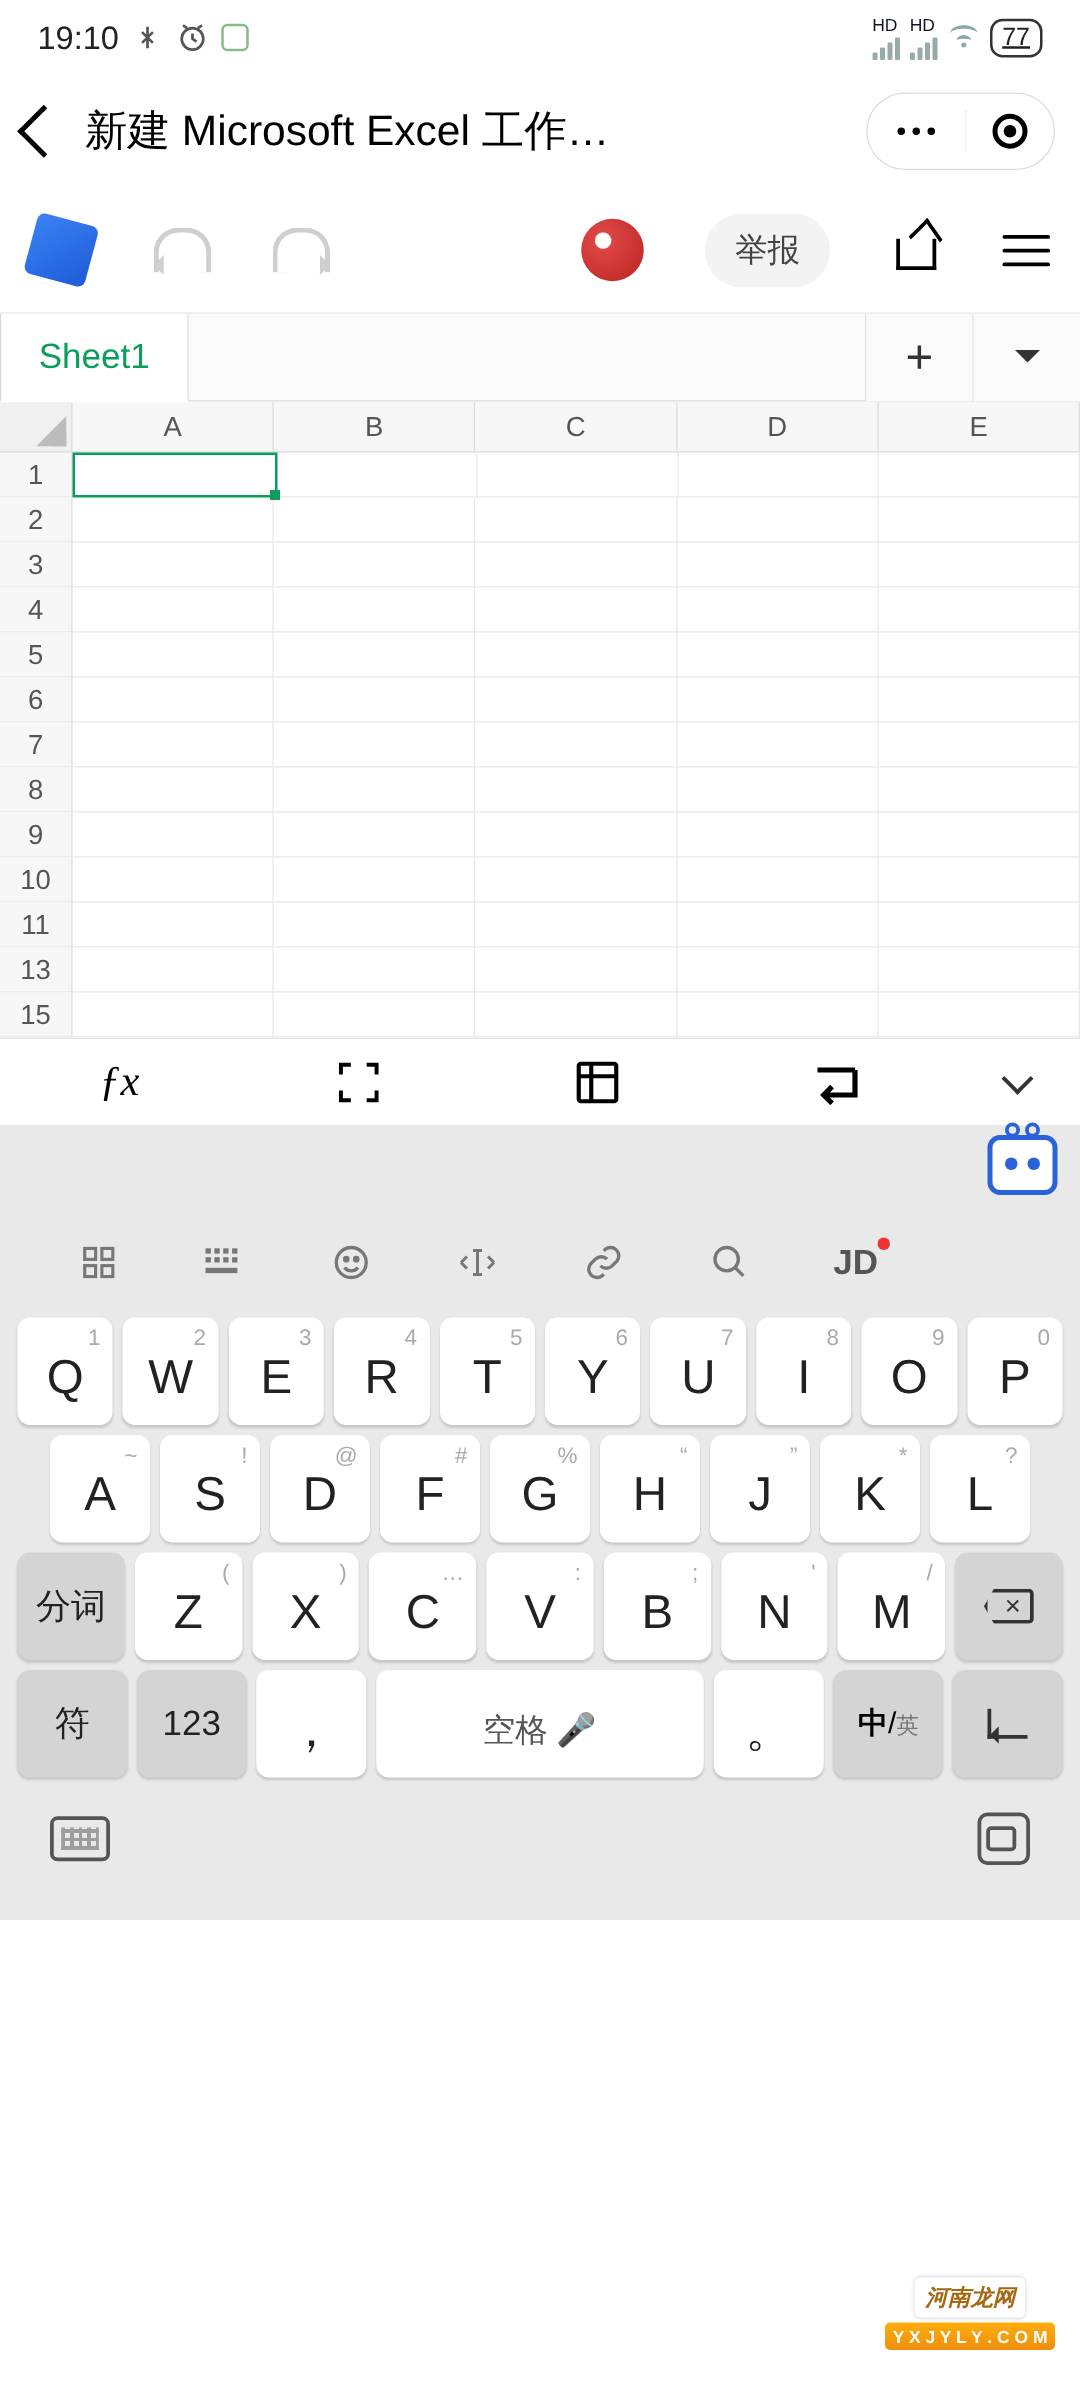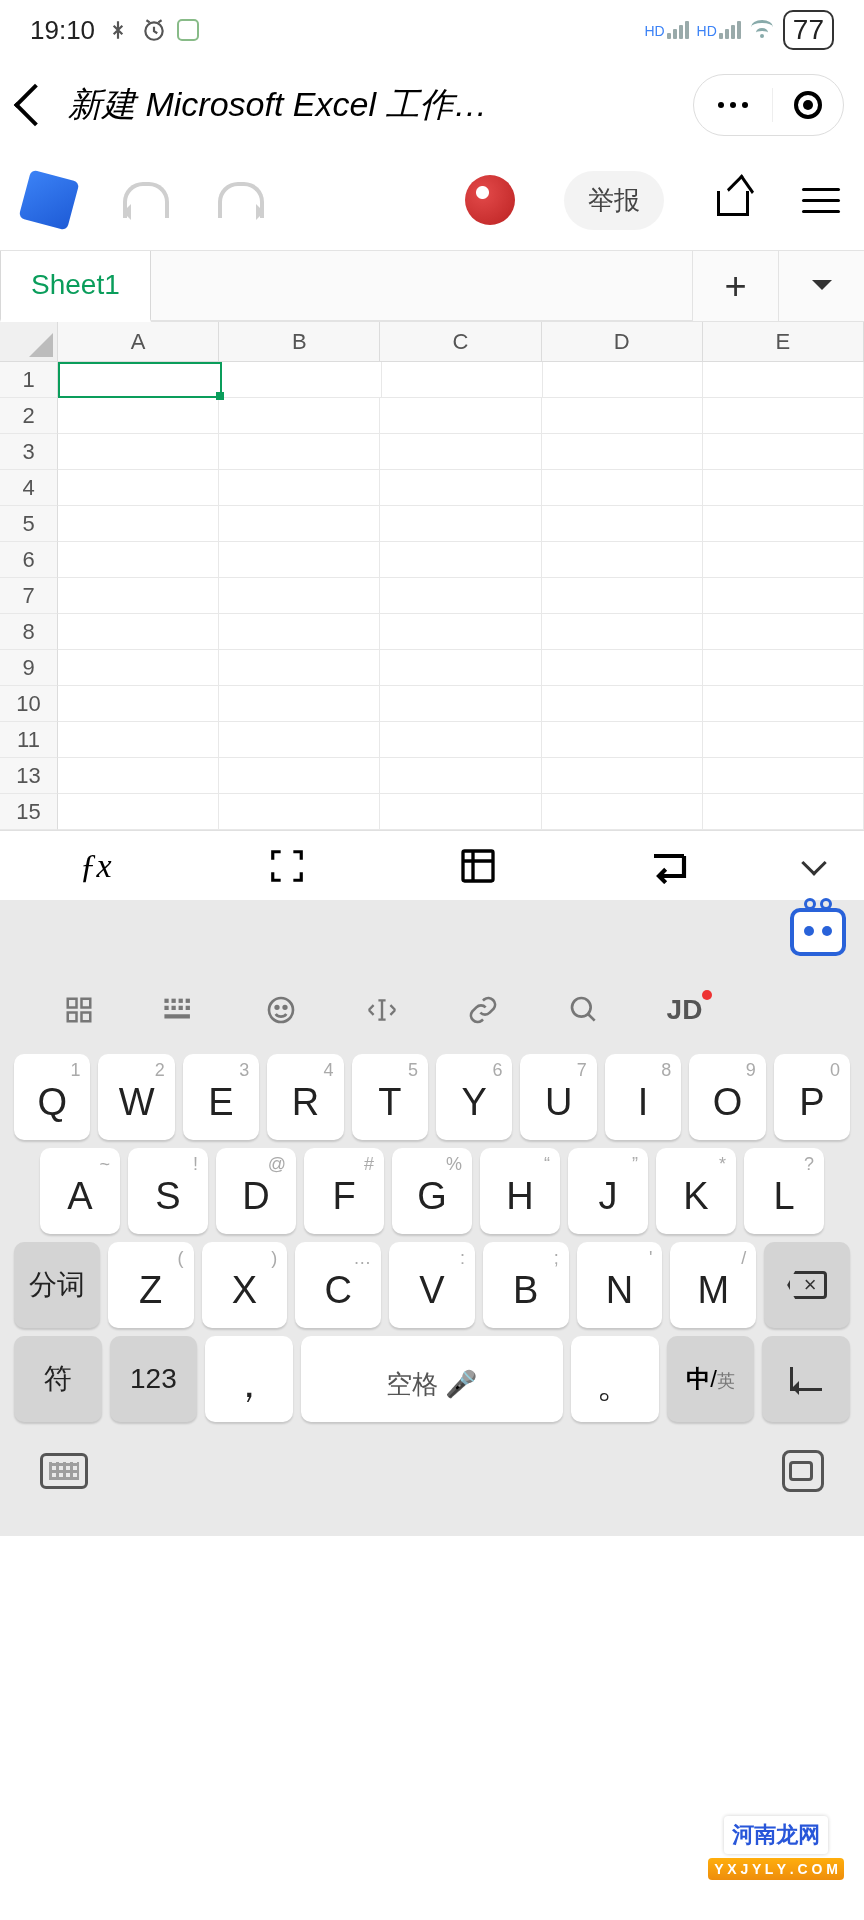--- a/index.html
+++ b/index.html
@@ -5,32 +5,32 @@
 * { margin:0; padding:0; box-sizing:border-box; font-family:-apple-system,"PingFang SC","Helvetica Neue",Arial,sans-serif; }
 html,body { width:864px; height:1920px; background:#fff; overflow:hidden; }
 
 
 .status { height:60px; display:flex; align-items:center; padding:0 30px; font-size:26px; color:#222; }
 .status .left { display:flex; align-items:center; gap:10px; }
 .status .right { margin-left:auto; display:flex; align-items:center; gap:8px; }
 .sigbar { display:inline-flex; align-items:flex-end; gap:2px; }
 .sigbar span { width:4px; background:#9aa; border-radius:1px; }
 .sigbar span:nth-child(1){height:6px}.sigbar span:nth-child(2){height:10px}.sigbar span:nth-child(3){height:14px}.sigbar span:nth-child(4){height:18px}
-.siggrp { display:flex; flex-direction:row; align-items:flex-end; font-size:14px; color:#3b82f6; gap:2px; }
+.siggrp { display:flex; flex-direction:column; align-items:flex-start; font-size:14px; color:#0f172a; gap:2px; }
 .wifi { width:26px; height:20px; position:relative; }
 .wifi::before,.wifi::after{content:'';position:absolute;border:3px solid #8aa;border-bottom:none;border-left:none;border-right:none;border-radius:50% 50% 0 0;}
 .wifi::before{width:22px;height:11px;top:0;left:2px;}
 .wifi::after{width:12px;height:6px;top:8px;left:7px;}
 .wifi i{position:absolute;width:4px;height:4px;background:#8aa;border-radius:50%;bottom:2px;left:11px;}
-.batt { border:2px solid #333; border-radius:10px; padding:2px 8px; font-size:28px; font-weight:500; position:relative; }
+.batt { border:2px solid #333; border-radius:10px; padding:2px 8px; font-size:20px; font-weight:500; position:relative;text-decoration:underline; }
 
 
 .titlebar { height:90px; display:flex; align-items:center; padding:0 20px; gap:18px; }
 .back-chev { width:30px; height:30px; border-left:4px solid #000; border-bottom:4px solid #000; transform:rotate(45deg); }
-.title { font-size:34px; font-weight:400; flex:1; white-space:nowrap; overflow:hidden;font-style:italic; }
+.title { font-size:34px; font-weight:400; flex:1; white-space:nowrap; overflow:hidden; }
 .pill { border:1px solid #ddd; border-radius:40px; height:62px; display:flex; align-items:center; }
 .pill .dots { display:flex; gap:6px; padding:0 24px; }
 .pill .dots span{width:6px;height:6px;background:#000;border-radius:50%;}
 .pill .div { width:1px; height:34px; background:#eee; }
 .pill .target { width:70px; display:flex; align-items:center; justify-content:center; }
 .ring { width:28px; height:28px; border:4px solid #000; border-radius:50%; display:flex; align-items:center; justify-content:center; }
 .ring::after{content:'';width:10px;height:10px;background:#000;border-radius:50%;}
 
 
 .toolbar { height:100px; display:flex; align-items:center; padding:0 24px; gap:49px; }
@@ -102,21 +102,21 @@
 .enter{width:32px;height:24px;border-bottom:3px solid #333;border-left:3px solid #333;position:relative;}
 .enter::after{content:'';position:absolute;left:-8px;bottom:-7px;border:7px solid transparent;border-right-color:#333;}
 
 .bottom-bar{height:90px;display:flex;align-items:center;padding:0 40px;}
 .kb-toggle{width:48px;height:36px;border:3px solid #555;border-radius:6px;position:relative;}
 .kb-toggle::after{content:'';position:absolute;inset:6px;background:repeating-linear-gradient(90deg,#555 0 3px,transparent 3px 7px),repeating-linear-gradient(0deg,#555 0 3px,transparent 3px 7px);opacity:.5;}
 .clip{margin-left:auto;width:42px;height:42px;border:3px solid #555;border-radius:8px;position:relative;}
 .clip::after{content:'';position:absolute;inset:8px 8px 8px 4px;border:3px solid #555;border-radius:4px;}
 
 .watermark{position:absolute;bottom:40px;right:20px;display:flex;flex-direction:column;align-items:center;gap:4px;opacity:.95;}
-.wm1{background:#fff;border-radius:4px;padding:4px 8px;font-size:22px;color:#1d4ed8;font-weight:700;box-shadow:0 0 4px rgba(0,0,0,.2);}
+.wm1{background:#fff;border-radius:4px;padding:4px 8px;font-size:18px;color:#a16207;font-weight:700;box-shadow:0 0 4px rgba(0,0,0,.2);font-style:italic;}
 .wm2{background:linear-gradient(#fa0,#e80);border-radius:4px;padding:3px 6px;font-size:14px;color:#fff;font-weight:700;}
 
 svg{display:block;}
 </style>
 </head>
 <body>
 
 <div class="status">
   <div class="left">
     <span>19:10</span>

